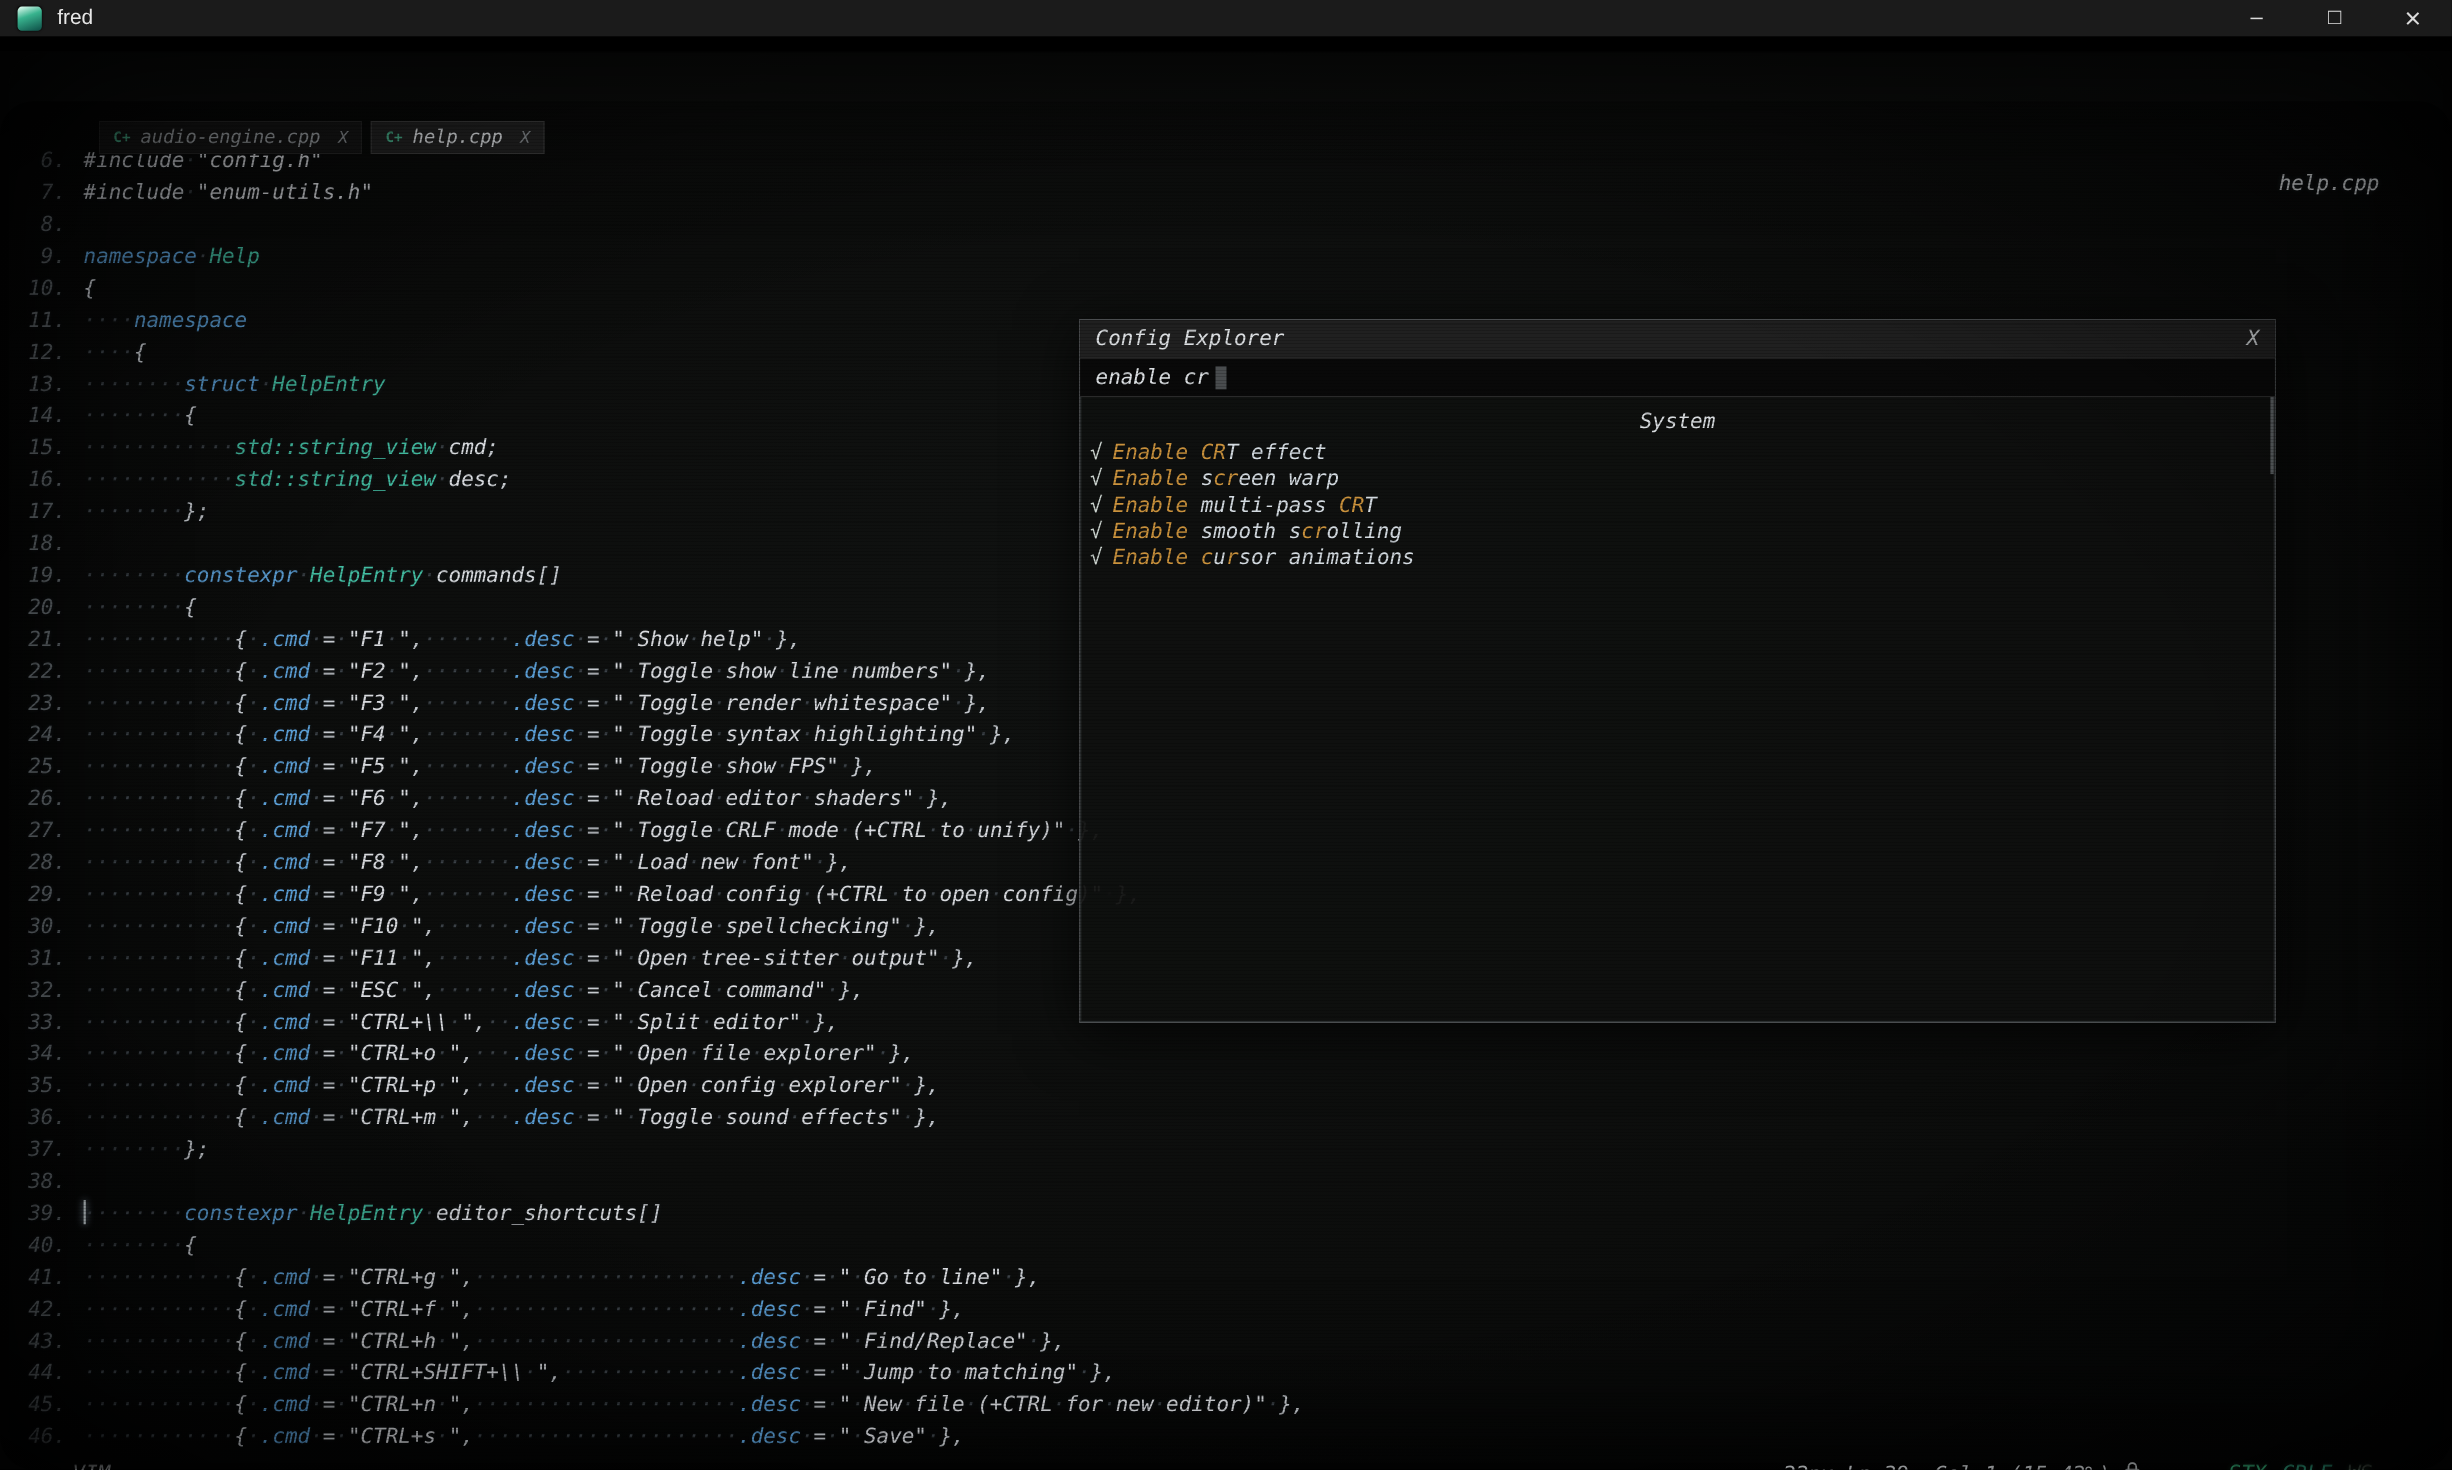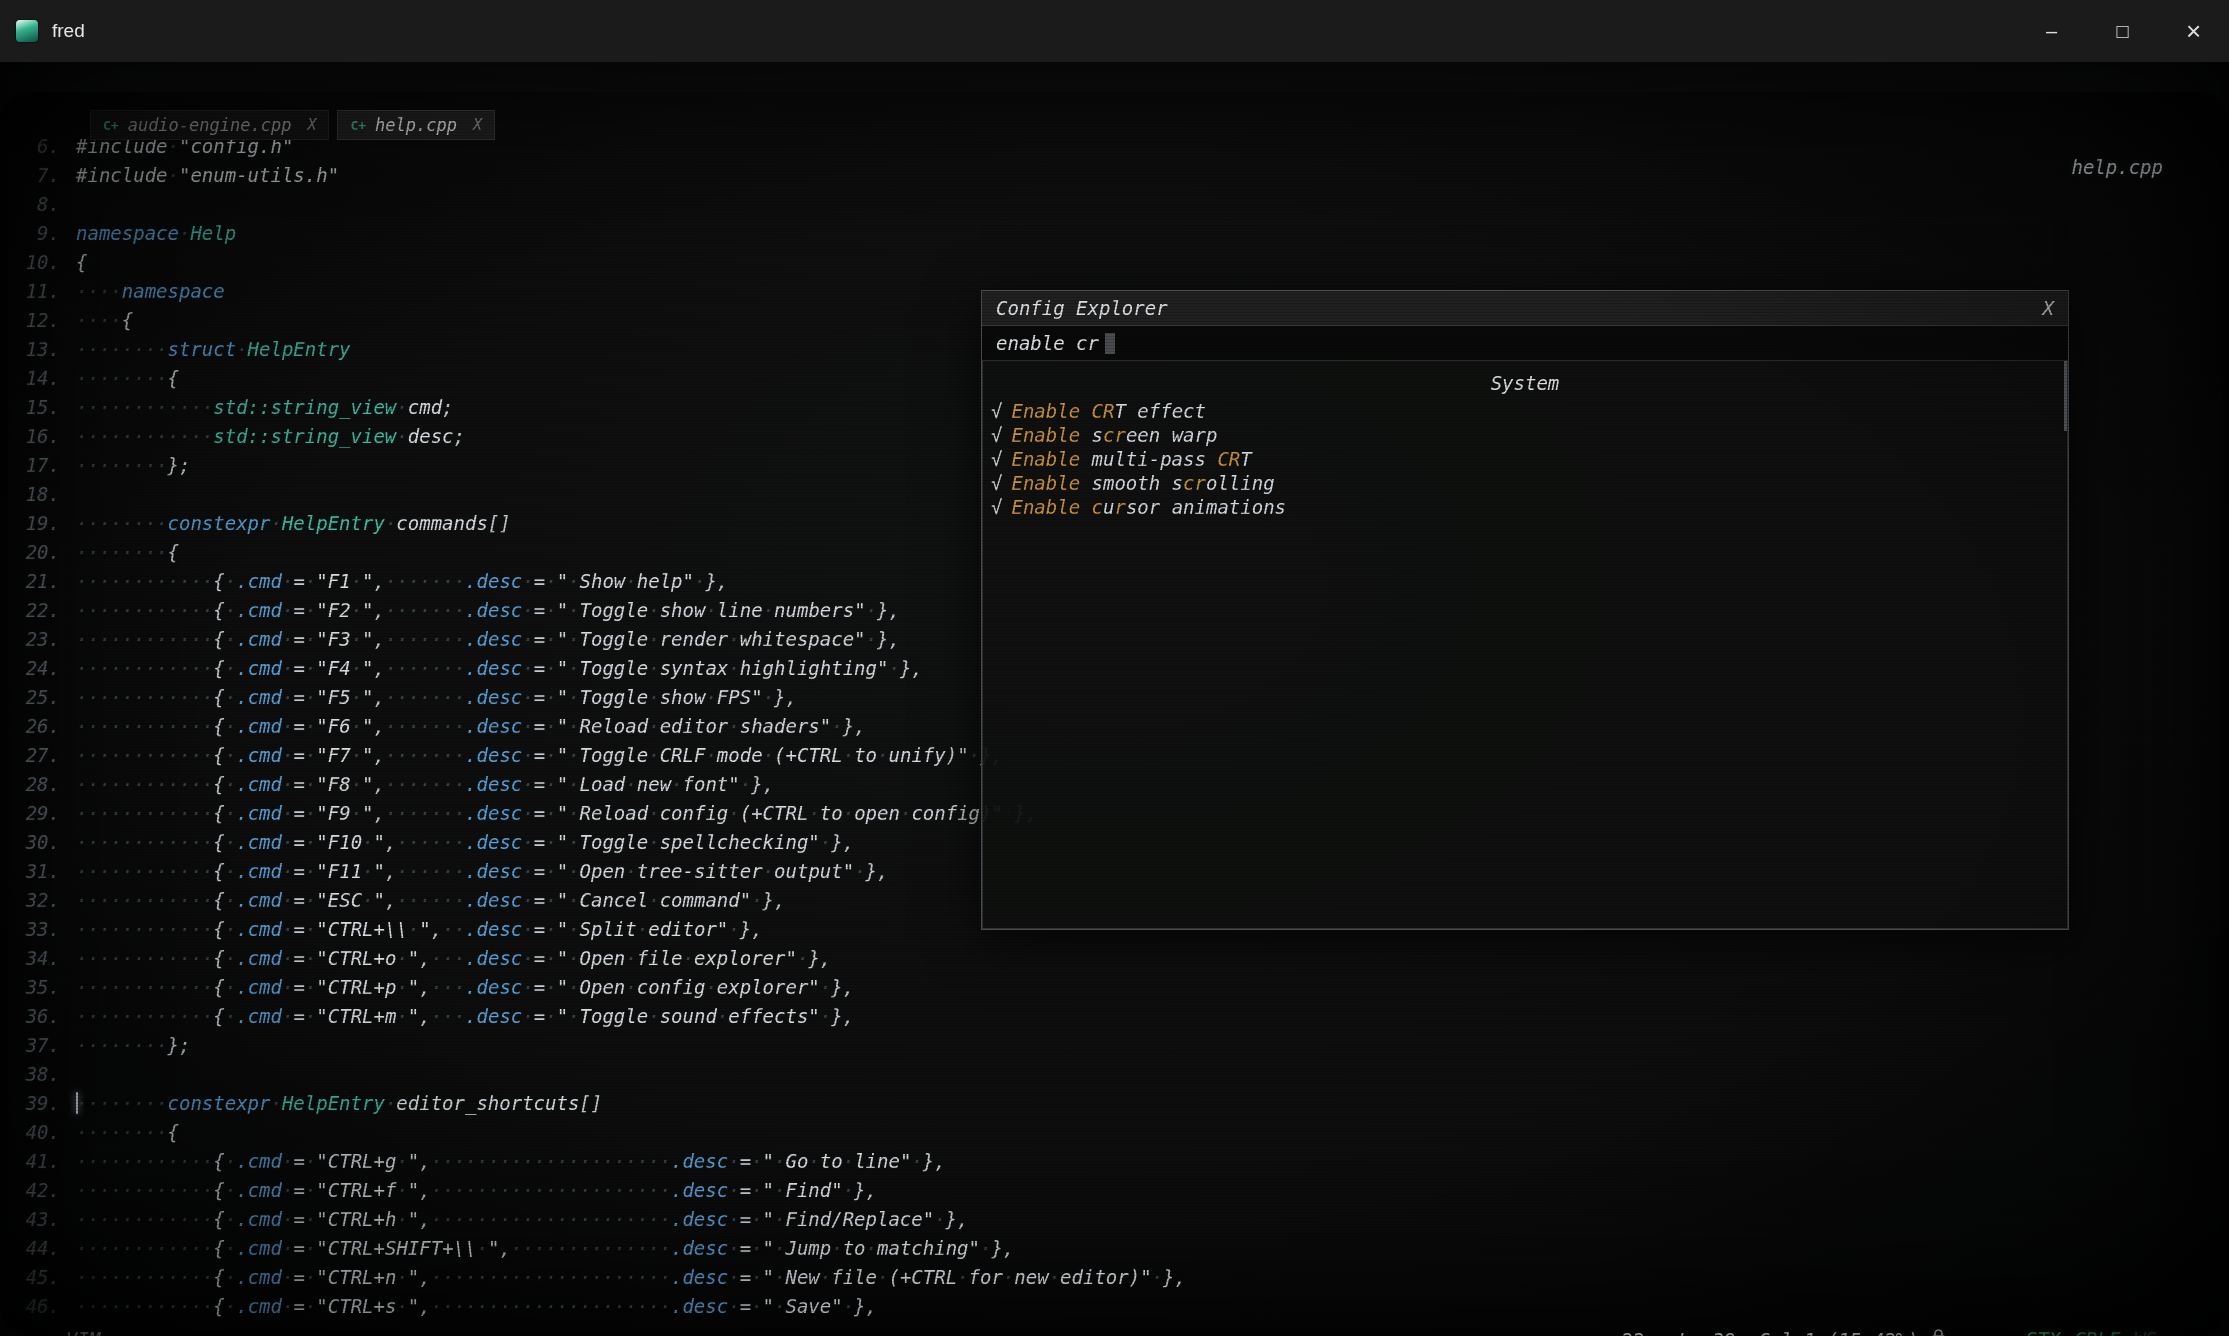--- a/index.html
+++ b/index.html
@@ -1,20 +1,20 @@
 <!DOCTYPE html>
 <html><head>
 <meta charset="utf-8">
 <style>
   html,body{margin:0;padding:0;background:#000;}
   body{width:2229px;height:1336px;position:relative;overflow:hidden;
        font-family:"DejaVu Sans Mono",monospace;}
 
   
-  .titlebar{position:absolute;left:0;top:0;width:100%;height:62px;background:#1b1b1b;
+  .titlebar{position:absolute;left:0;top:0;width:100%;height:33px;background:#1b1b1b;
             display:flex;align-items:center;z-index:100;
             font-family:"Liberation Sans",sans-serif;}
   .app-icon{width:22px;height:22px;margin-left:16px;border-radius:4px;
             background:linear-gradient(160deg,#eafff5 0%,#38b38e 40%,#0d4d46 100%);
             box-shadow:0 0 2px #000;}
   .win-title{color:#e6e6e6;font-size:19px;margin-left:14px;}
   .win-controls{margin-left:auto;display:flex;height:100%;}
   .win-btn{width:71px;height:100%;display:flex;align-items:center;justify-content:center;
            color:#dcdcdc;font-size:20px;cursor:default;}
   .win-btn.close{font-size:26px;}

